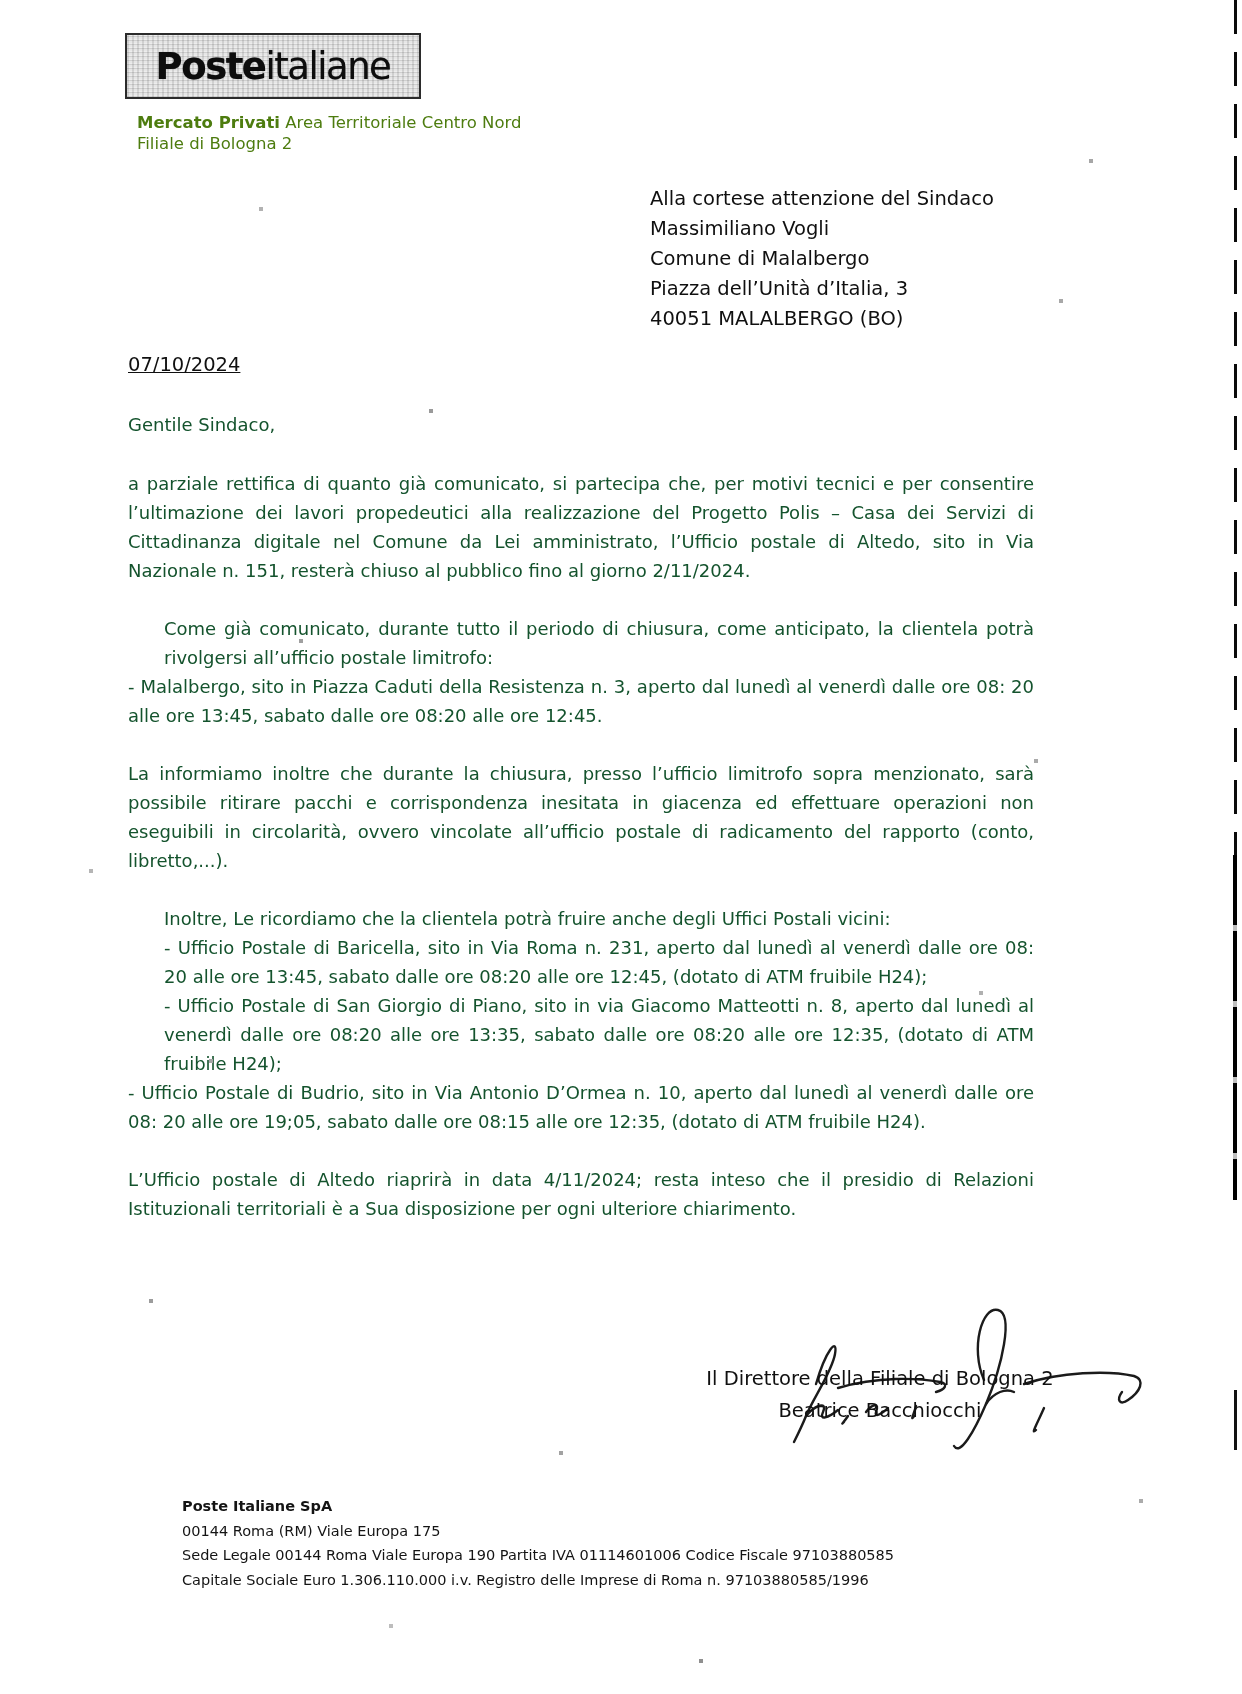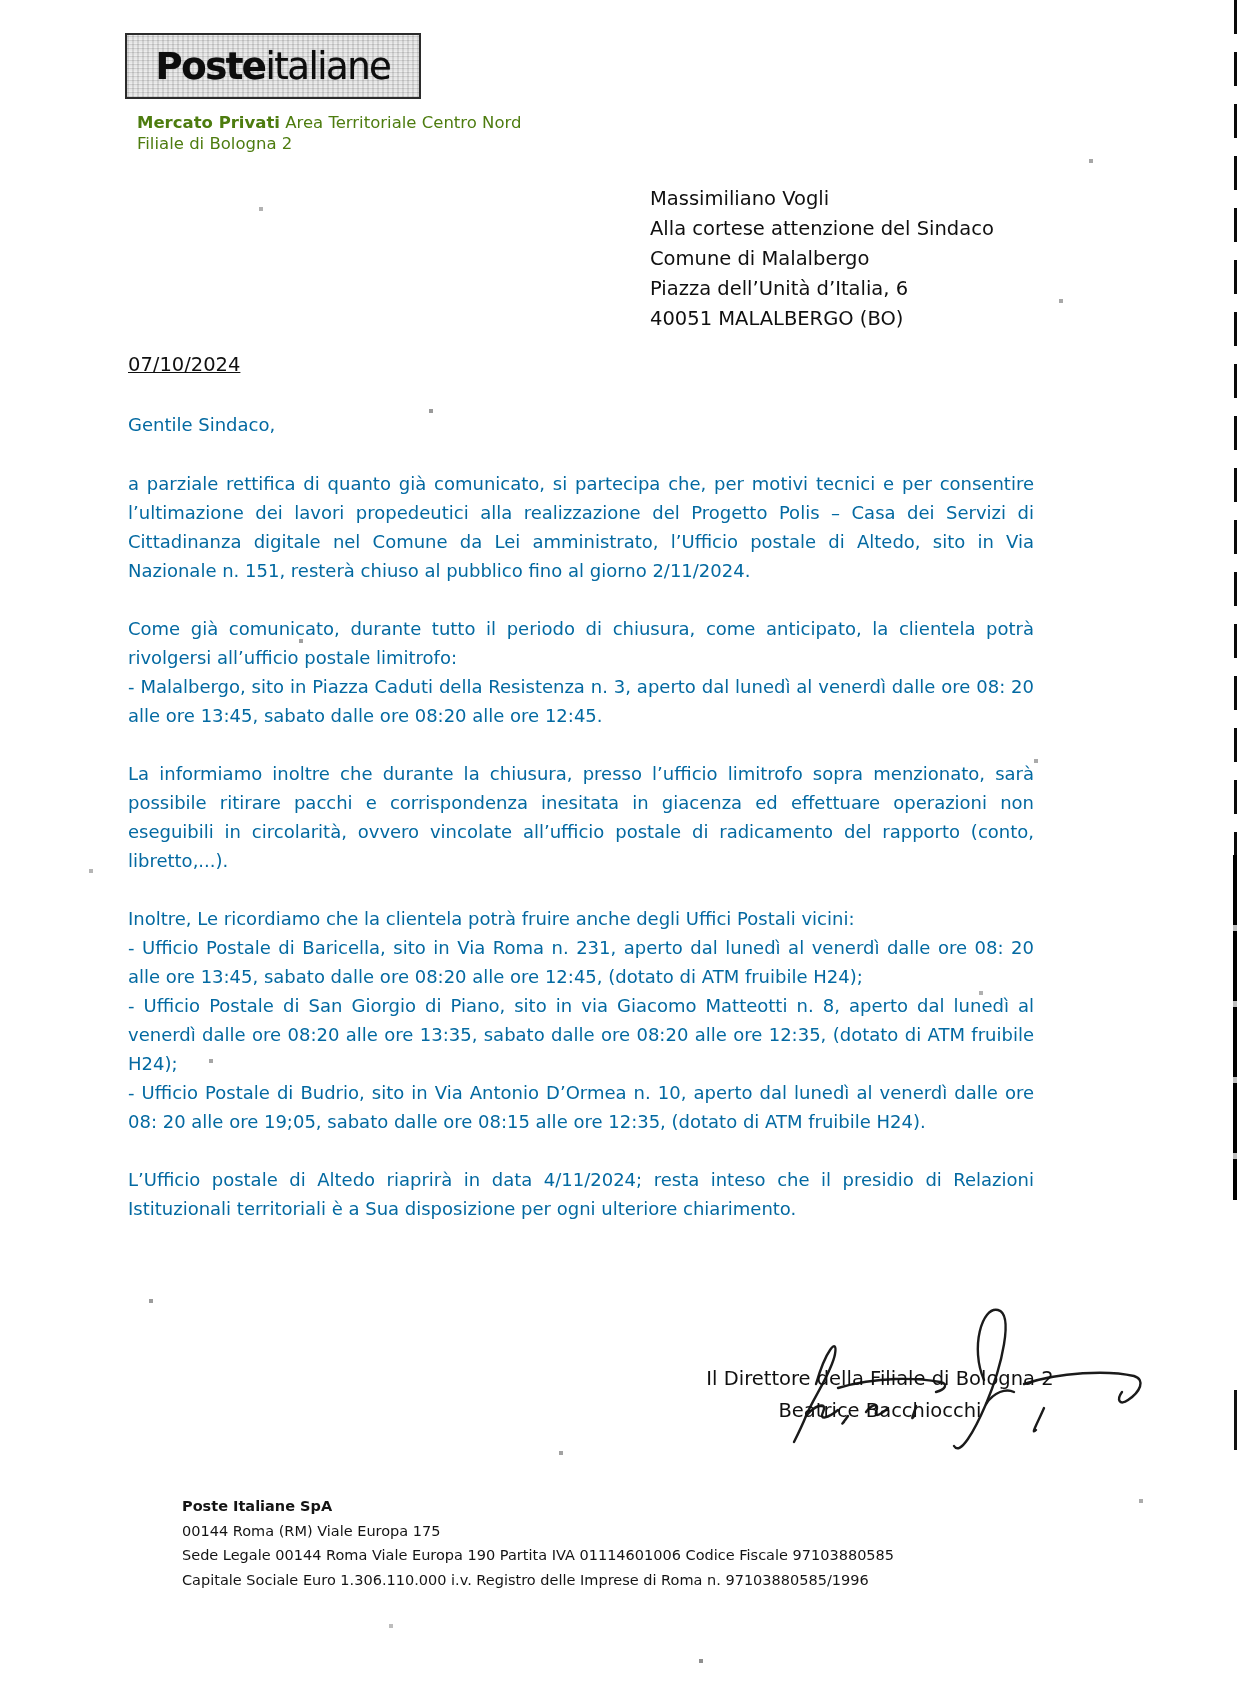--- a/index.html
+++ b/index.html
@@ -44,25 +44,25 @@
     font-size:19.5px;line-height:30px;color:#101010;
     font-weight:500;
   }
   
   .date{
     position:absolute;left:128px;top:353px;
     font-size:19.5px;color:#101010;text-decoration:underline;
   }
   .content{
     position:absolute;left:128px;top:410px;width:906px;
-    font-size:18px;line-height:29px;color:#0369a1;
+    font-size:18px;line-height:29px;color:#14532d;
     text-align:justify;
   }
   .content p{margin:0 0 29px 0;}
-  .content p.tight{margin-bottom:0;}
+  .content p.tight{margin-bottom:0;margin-left:36px;}
   .content .salutation{text-align:left;margin-bottom:30px;}
   .content .closing{text-align:left;margin:66px 0 0 0;}
   
   .sig-block{
     position:absolute;left:640px;top:1363px;width:480px;
     text-align:center;font-size:19.5px;line-height:32px;color:#101010;
   }
   .sig-svg{
     position:absolute;left:688px;top:1288px;
     pointer-events:none;
@@ -110,24 +110,24 @@
   </div>
 
   <div class="dept">
     <div>
       <span class="b">Mercato Privati</span><span> Area Territoriale Centro Nord</span>
     </div>
     <div>Filiale di Bologna 2</div>
   </div>
 
   <div class="recipient">
+    <div>Alla cortese attenzione del Sindaco</div>
     <div>Massimiliano Vogli</div>
-    <div>Alla cortese attenzione del Sindaco</div>
     <div>Comune di Malalbergo</div>
-    <div>Piazza dell’Unità d’Italia, 6</div>
+    <div>Piazza dell’Unità d’Italia, 3</div>
     <div>40051 MALALBERGO (BO)</div>
   </div>
 
   <div class="date">07/10/2024</div>
 
   <div class="content">
     <p class="salutation">Gentile Sindaco,</p>
     <p>a parziale rettifica di quanto già comunicato, si partecipa che, per motivi tecnici e per consentire l’ultimazione dei lavori propedeutici alla realizzazione del Progetto Polis – Casa dei Servizi di Cittadinanza digitale nel Comune da Lei amministrato, l’Ufficio postale di Altedo, sito in Via Nazionale n. 151, resterà chiuso al pubblico fino al giorno 2/11/2024.</p>
     <p class="tight">Come già comunicato, durante tutto il periodo di chiusura, come anticipato, la clientela potrà rivolgersi all’ufficio postale limitrofo:</p>
     <p>- Malalbergo, sito in Piazza Caduti della Resistenza n. 3, aperto dal lunedì al venerdì dalle ore 08: 20 alle ore 13:45, sabato dalle ore 08:20 alle ore 12:45.</p>

